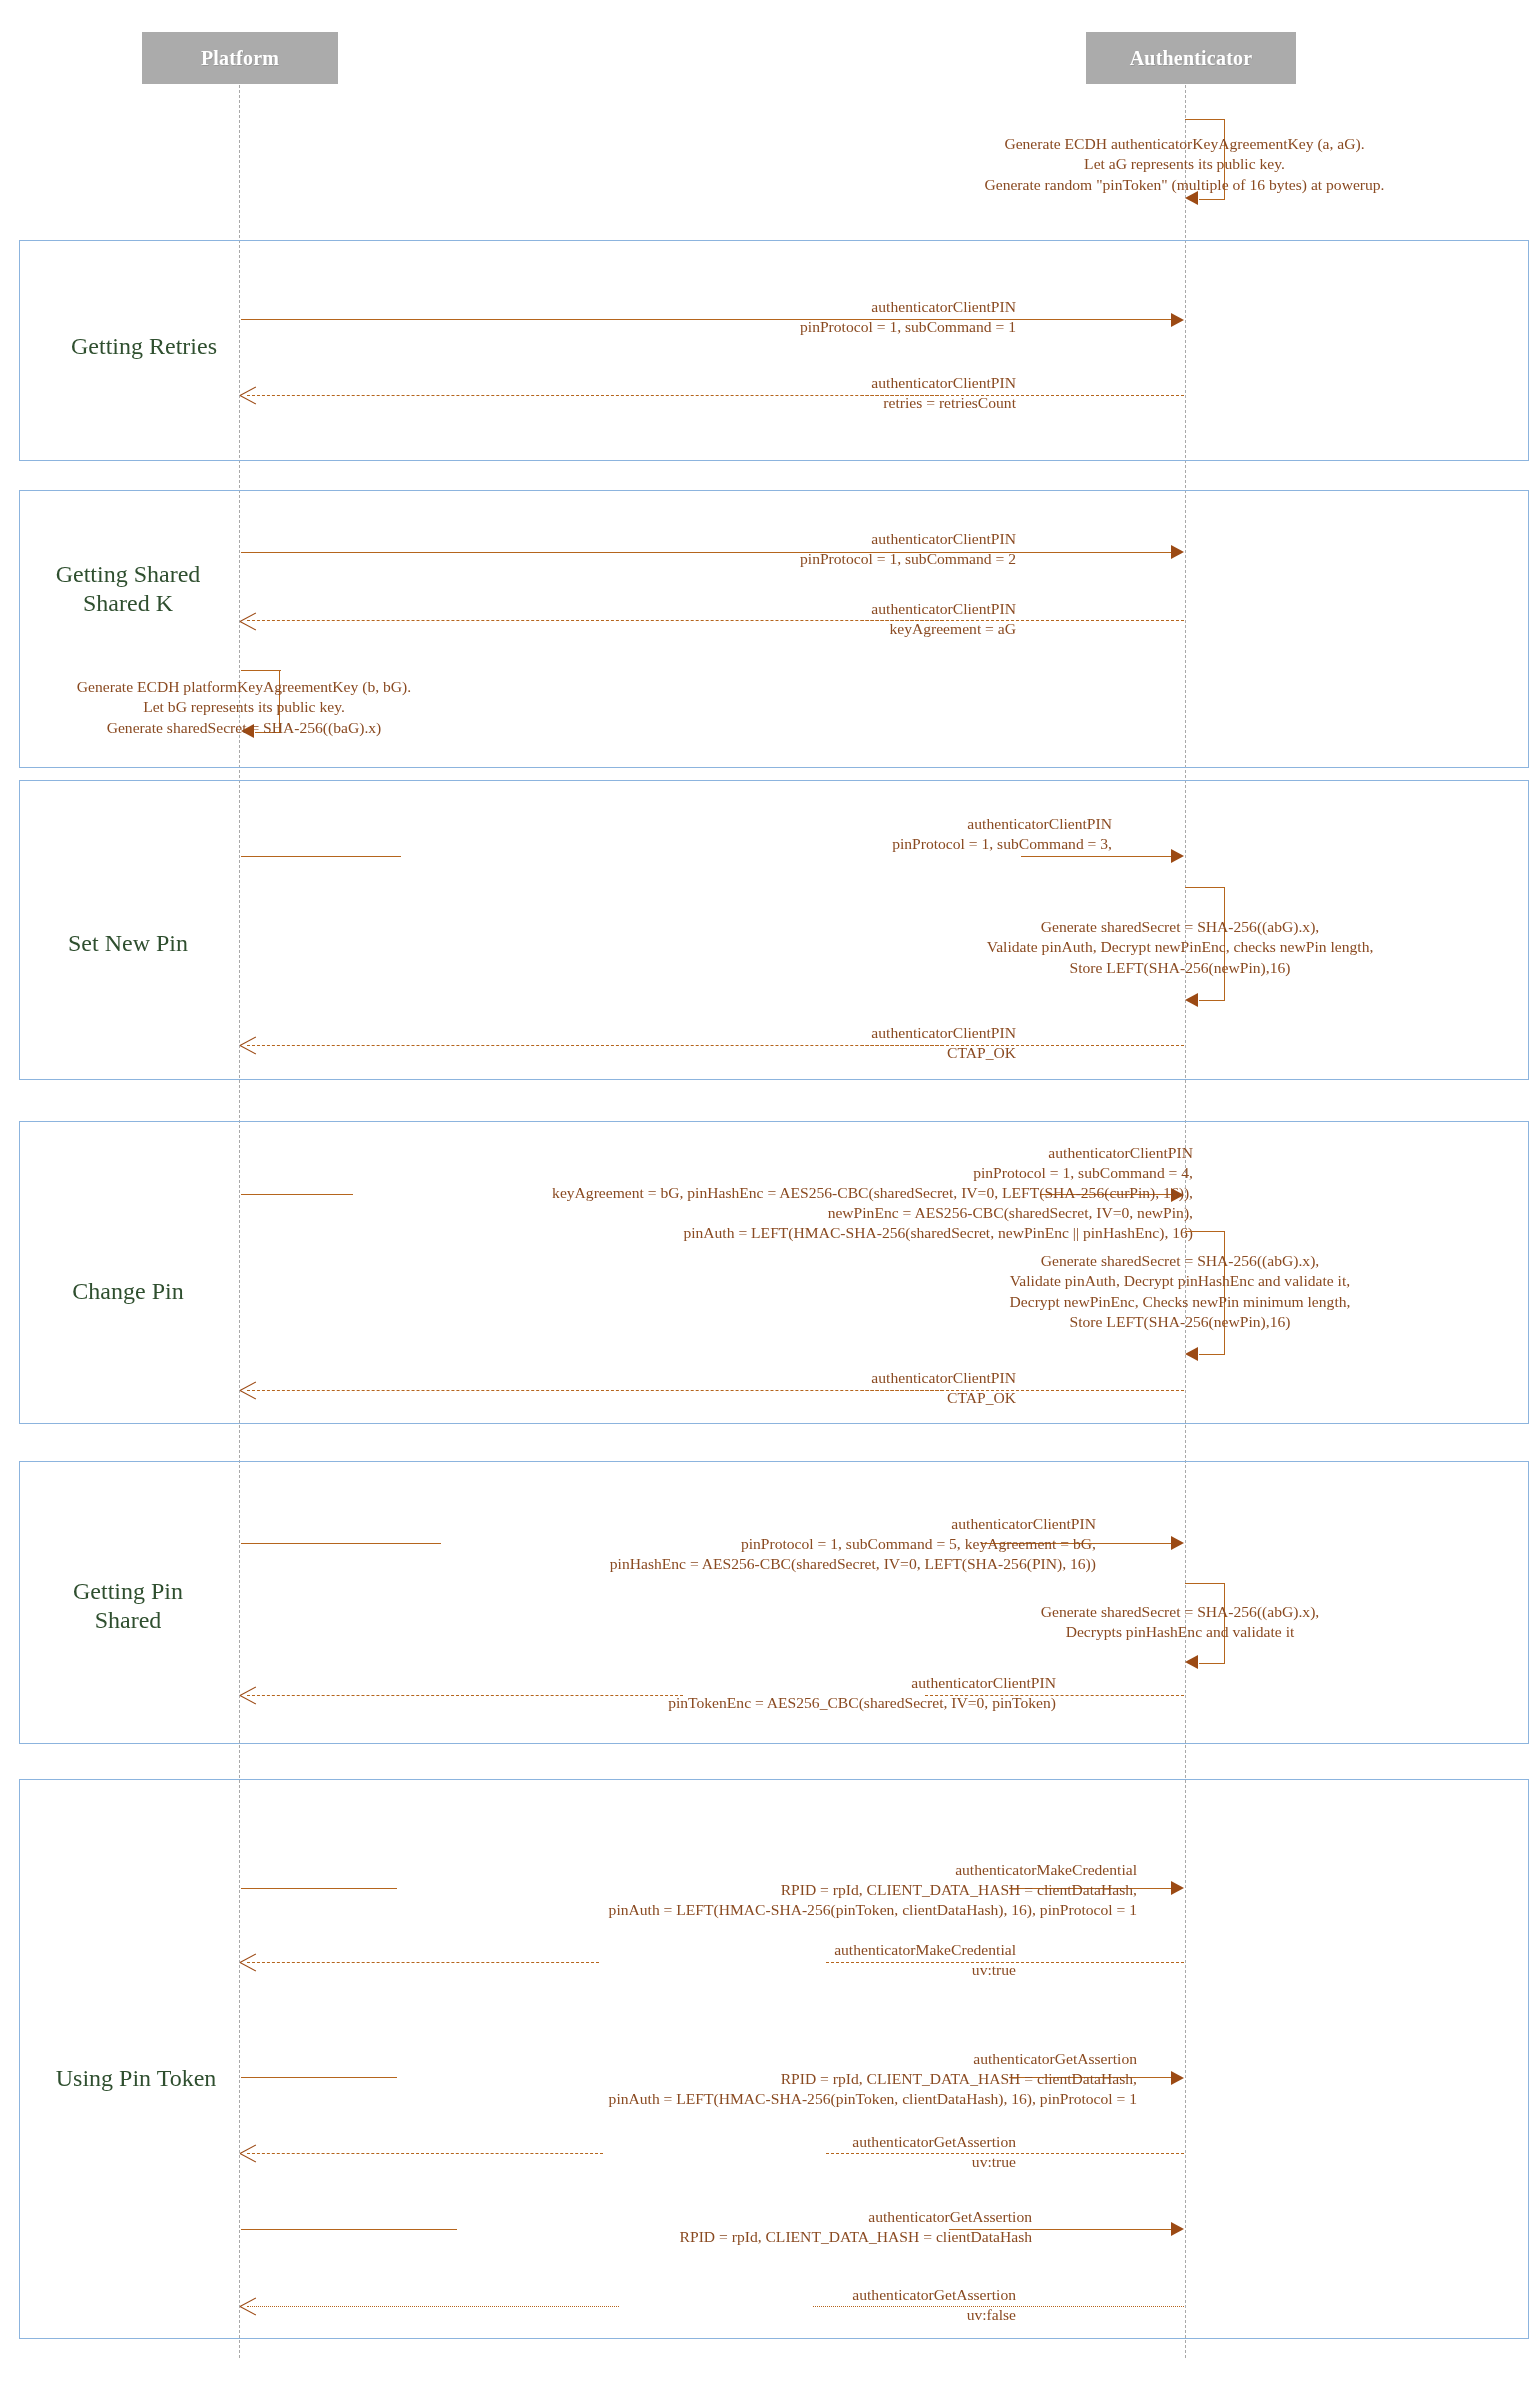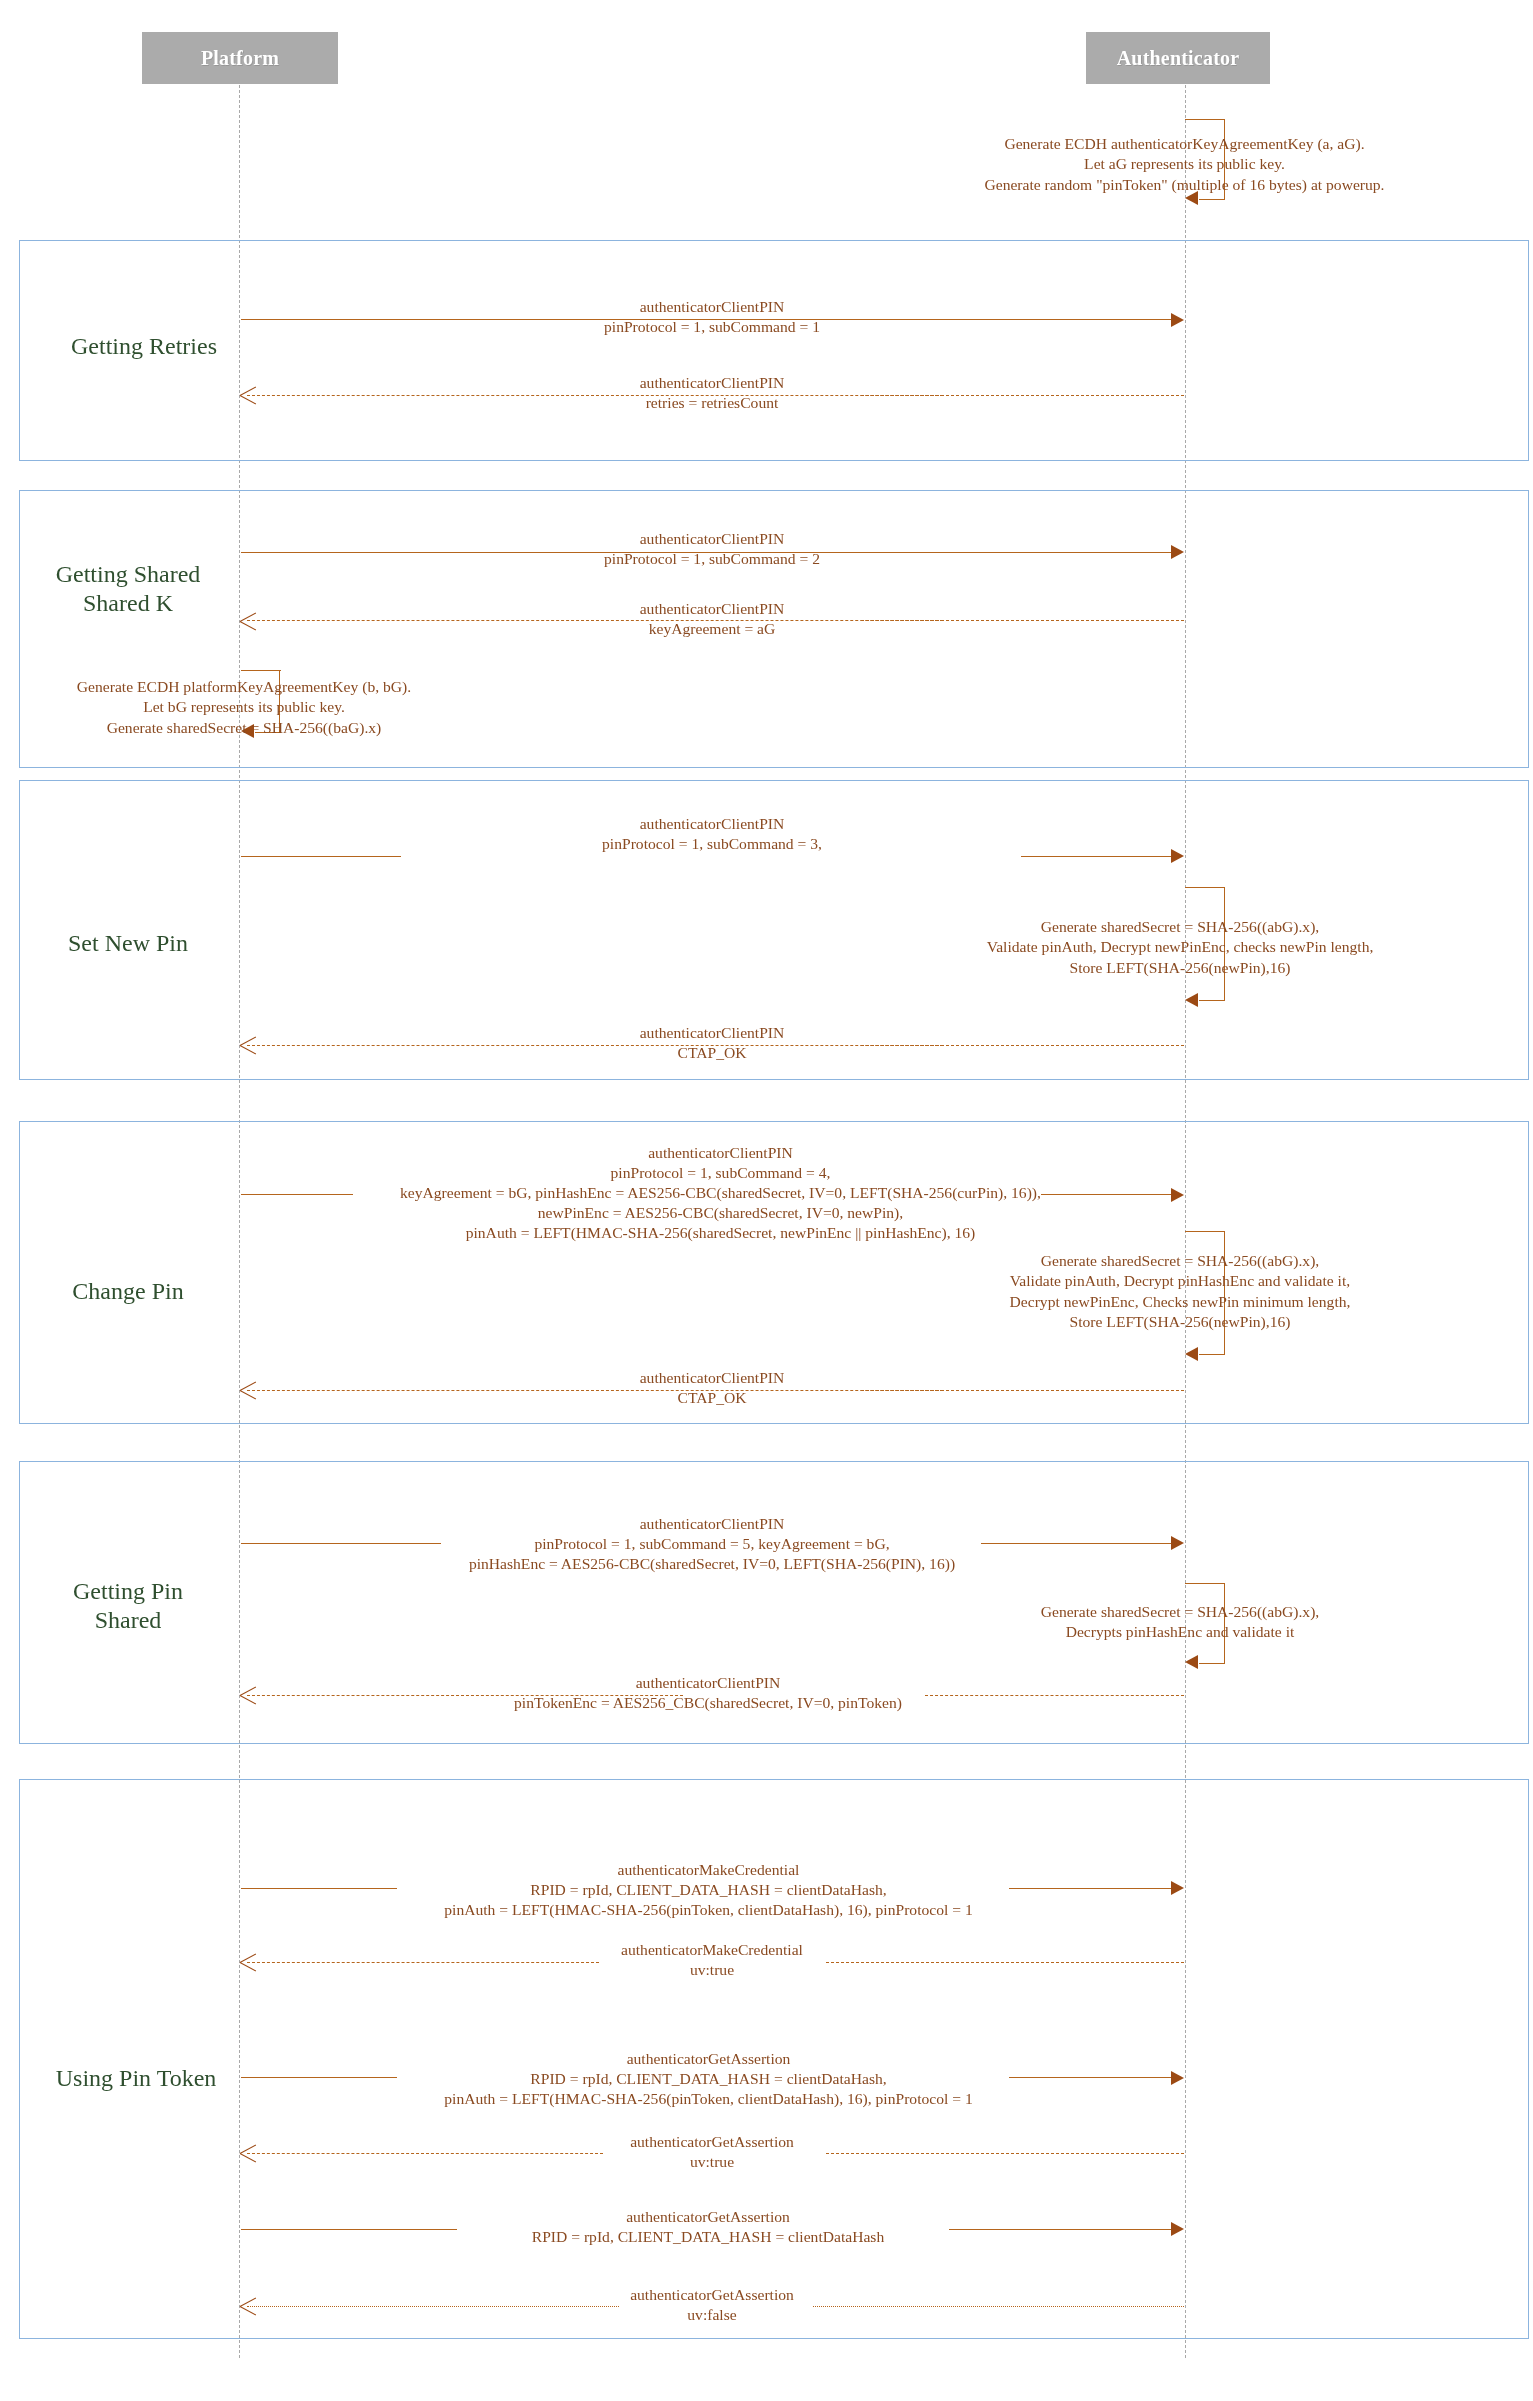--- a/index.html
+++ b/index.html
@@ -72,21 +72,21 @@
     transform-origin:left center;
   }
   .arrow-left-open:before{transform:rotate(-28deg);}
   .arrow-left-open:after{transform:rotate(28deg);}
 
   .msg-text{
     position:absolute;
     color:#8a4a21;
     font-size:15.6px;
     line-height:1.28;
-    text-align:center;
+    text-align:right;
     white-space:nowrap;
   }
 
   
   .self-top{
     position:absolute; border-top:1.8px solid #b5651d; height:0;
   }
   .self-right{
     position:absolute; border-left:1.8px solid #b5651d; width:0;
   }
@@ -103,21 +103,21 @@
 <body>
 
 <div class="canvas">
 
   <div class="lifeline" style="left:231px; top:45px; height:2313px;"></div>
   <div class="lifeline" style="left:1177px; top:45px; height:2313px;"></div>
 
   <div class="actor-box" style="left:134px; top:32px; width:196px; height:52px;">
     <span>Platform</span>
   </div>
-  <div class="actor-box" style="left:1078px; top:32px; width:184px; height:52px;">
+  <div class="actor-box" style="left:1078px; top:32px; width:210px; height:52px;">
     <span>Authenticator</span>
   </div>
 
   <div class="self-top" style="left:1177px; top:119px; width:40px;"></div>
   <div class="self-right" style="left:1216px; top:119px; height:80px;"></div>
   <div class="self-bottom" style="left:1191px; top:199px; width:26.4px;"></div>
   <div class="arrow-left-solid" style="left:1177px; top:191px;"></div>
   <div class="self-text" style="left:696px; top:134px; width:961px; text-align:center;">
     <div>Generate ECDH authenticatorKeyAgreementKey (a, aG).</div>
     <div>Let aG represents its public key.</div>

